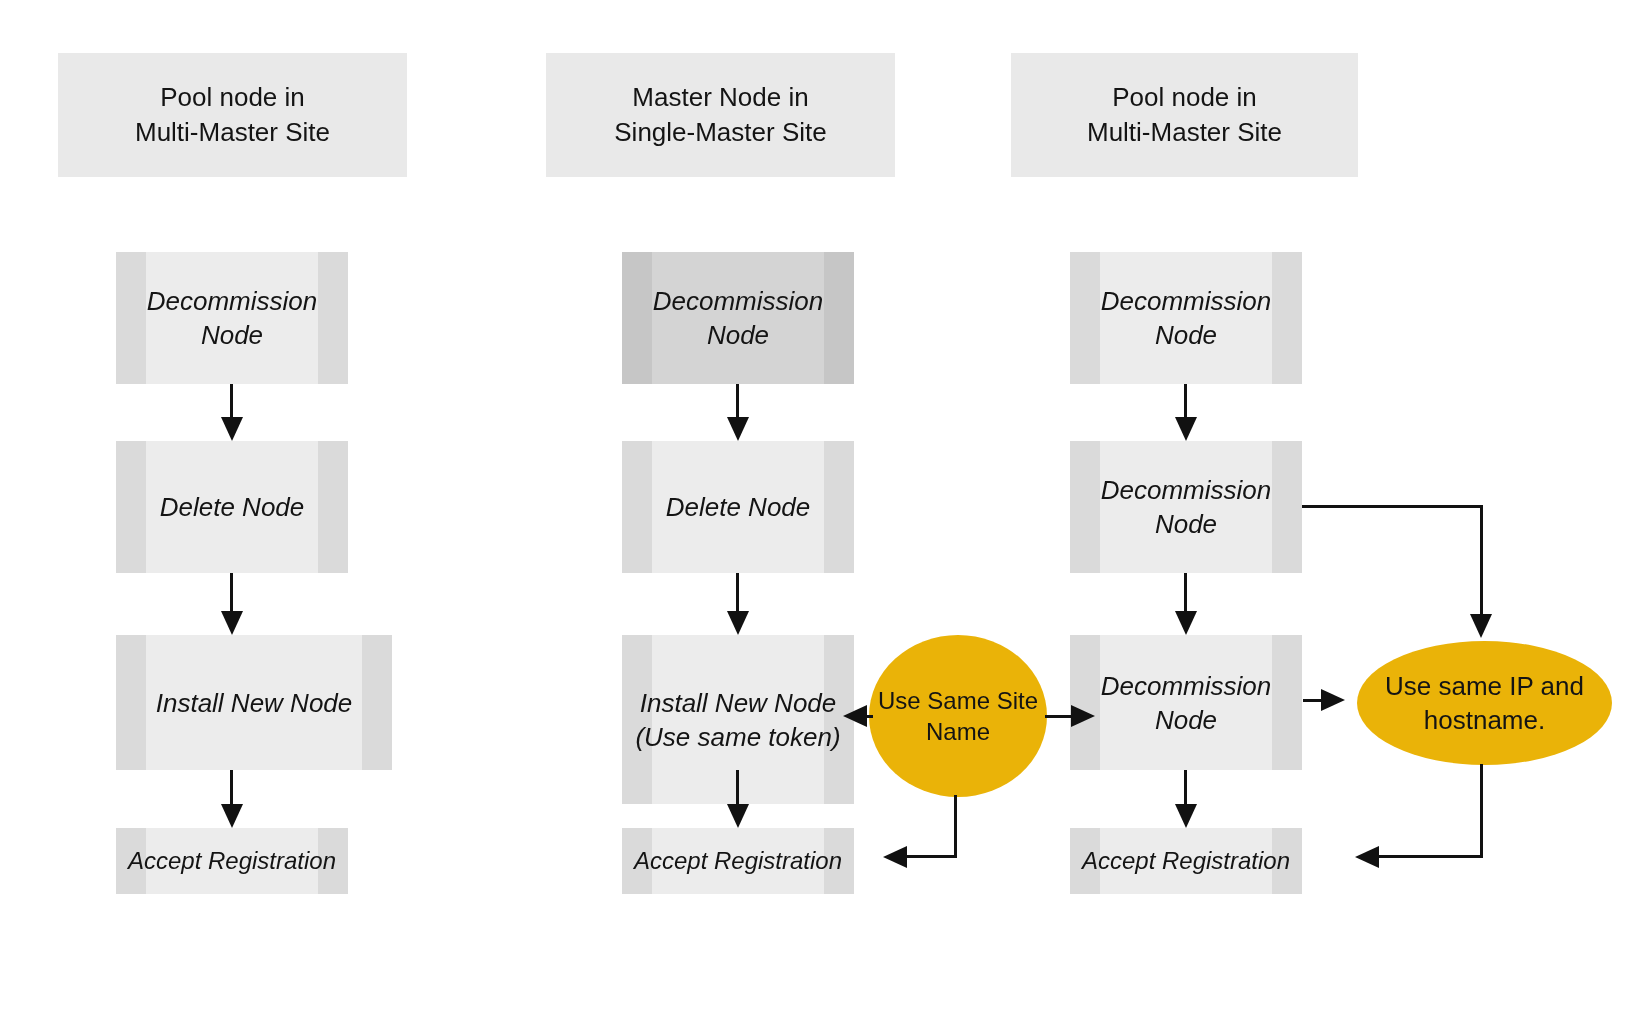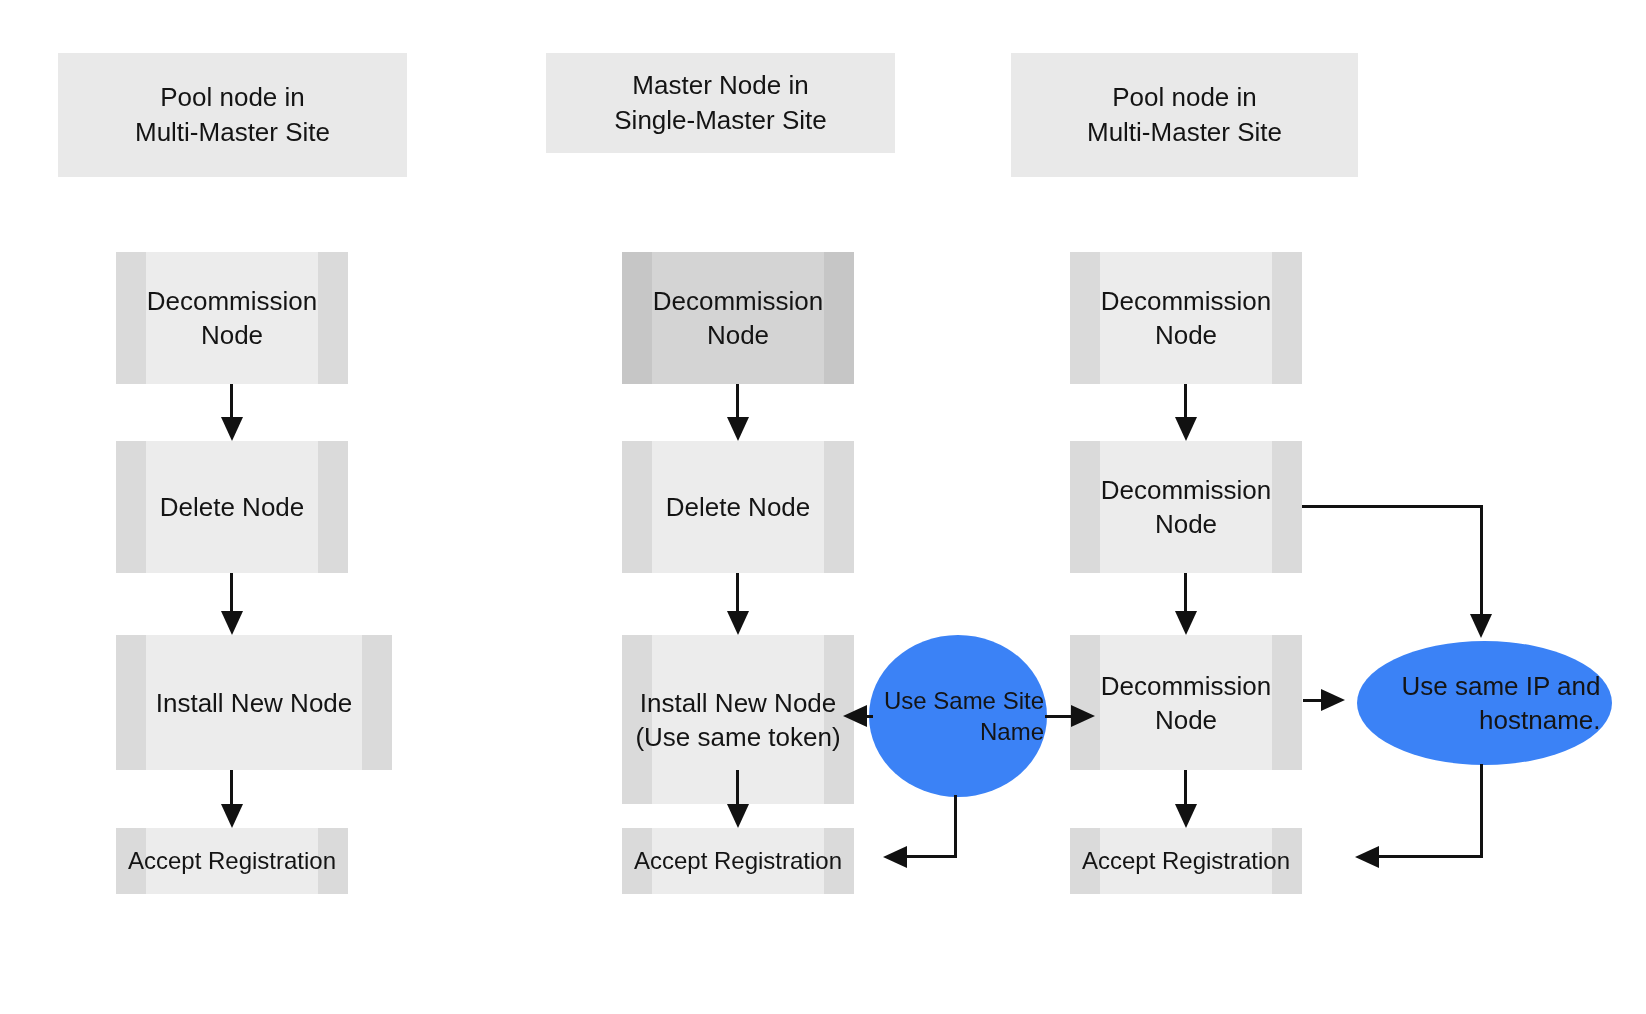--- a/index.html
+++ b/index.html
@@ -28,49 +28,49 @@
       #dadada 0 30px,
       #ececec 30px calc(100% - 30px),
       #dadada calc(100% - 30px) 100%);
   }
   .box.dark{
     background:linear-gradient(to right,
       #c6c6c6 0 30px,
       #d4d4d4 30px calc(100% - 30px),
       #c6c6c6 calc(100% - 30px) 100%);
   }
-  .box .lbl{width:100%;}
+  .box .lbl{width:100%;font-style:italic;}
   .box.short{font-size:24px;}
   .box.short .lbl{white-space:nowrap;}
   .callout{
     position:absolute;
-    background:#3b82f6;
+    background:#eab308;
     border-radius:50%;
     display:flex;align-items:center;justify-content:center;
-    text-align:right;
+    text-align:center;
   }
   .callout.circle{font-size:24px;line-height:31px;}
   .callout.circle .lbl{width:172px;}
   .callout.ellipse{font-size:26px;line-height:34px;}
   .callout.ellipse .lbl{width:232px;}
   .shaft-v{position:absolute;width:3px;background:#111;}
   .shaft-h{position:absolute;height:3px;background:#111;}
   .ah{position:absolute;width:0;height:0;}
   .ah.down{border-left:11px solid transparent;border-right:11px solid transparent;border-top:24px solid #111;}
   .ah.left{border-top:11px solid transparent;border-bottom:11px solid transparent;border-right:24px solid #111;}
   .ah.right{border-top:11px solid transparent;border-bottom:11px solid transparent;border-left:24px solid #111;}
 </style>
 </head>
 <body>
 
 <div class="canvas">
 
   <div class="hdr" style="left:58px;top:53px;width:349px;height:124px">Pool node in
 Multi-Master Site</div>
-  <div class="hdr" style="left:546px;top:53px;width:349px;height:100px">Master Node in
+  <div class="hdr" style="left:546px;top:53px;width:349px;height:124px">Master Node in
 Single-Master Site</div>
   <div class="hdr" style="left:1011px;top:53px;width:347px;height:124px">Pool node in
 Multi-Master Site</div>
 
   <div class="box" style="left:116px;top:252px;width:232px;height:132px">
     <span class="lbl">Decommission Node</span>
   </div>
   <div class="box" style="left:116px;top:441px;width:232px;height:132px">
     <span class="lbl">Delete Node</span>
   </div>

